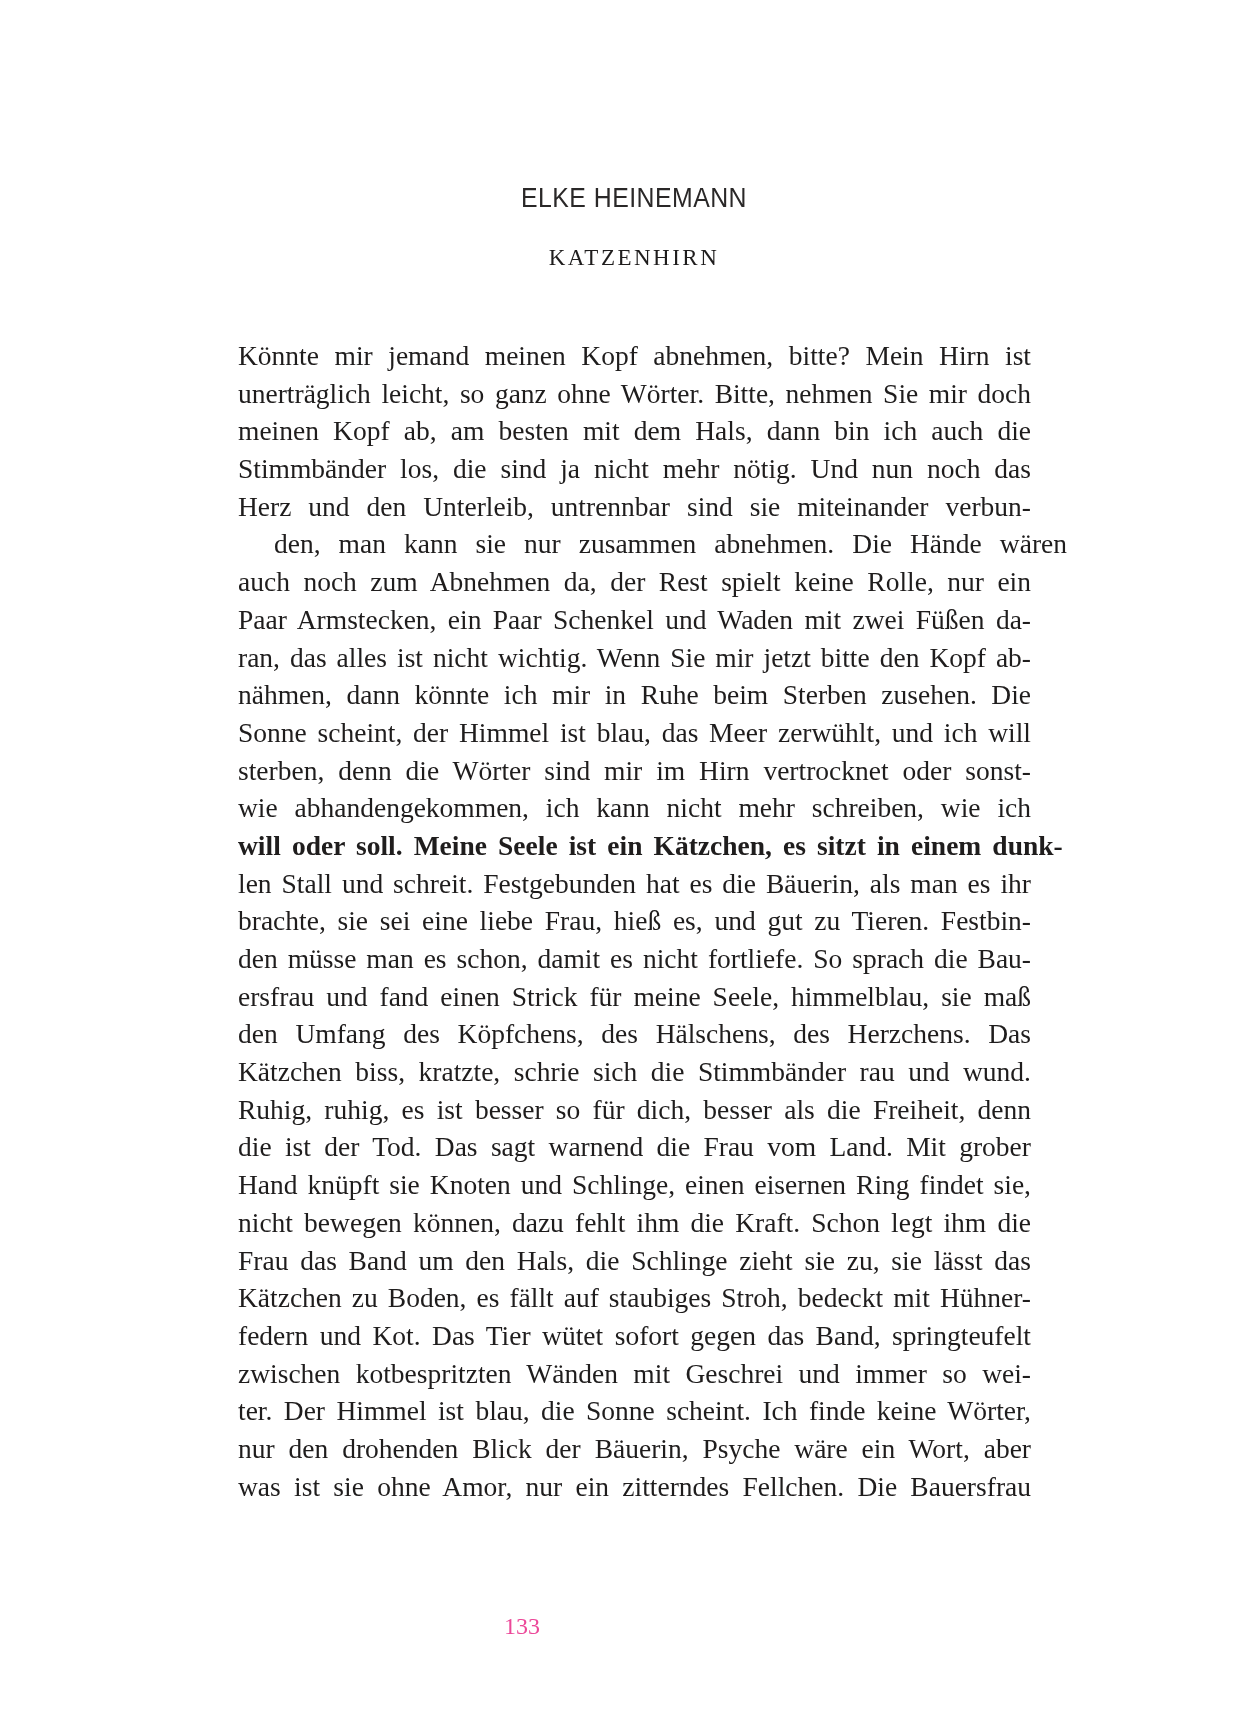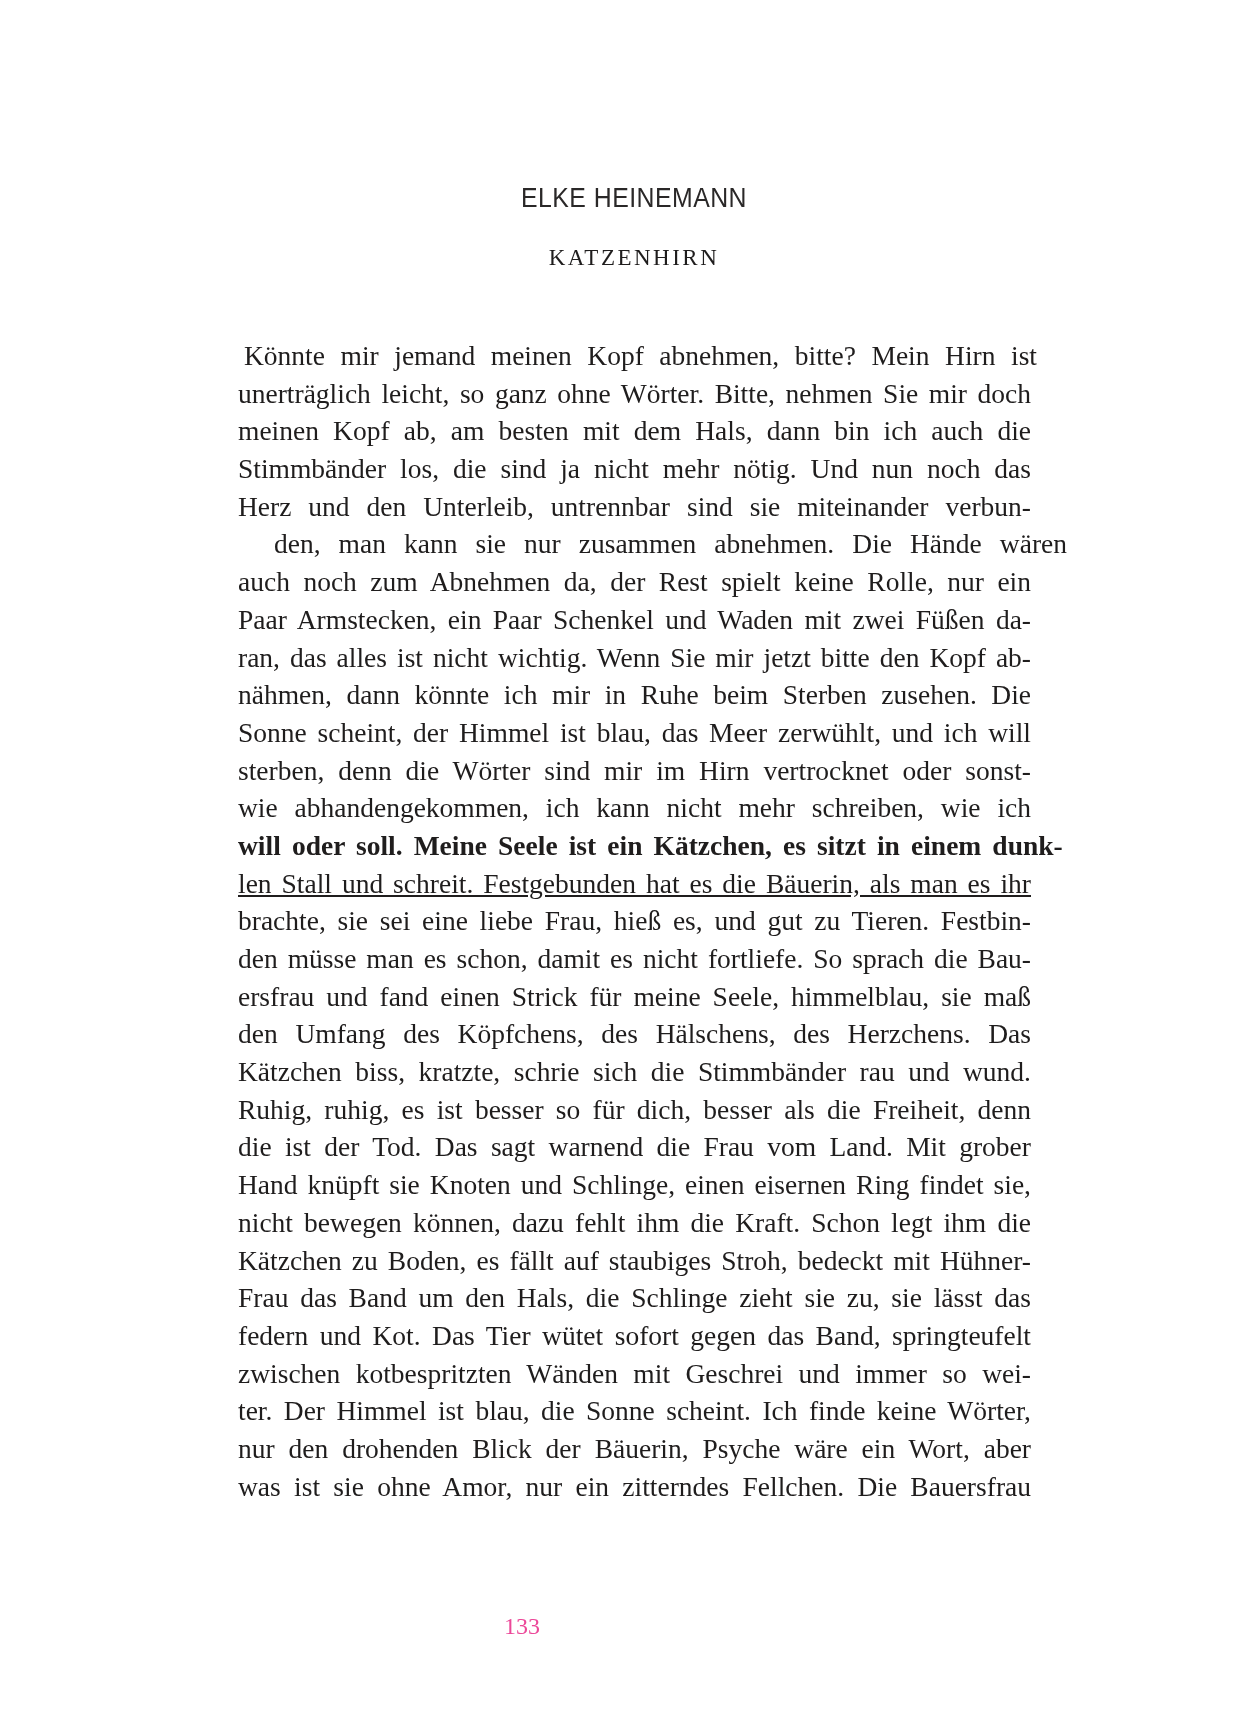--- a/index.html
+++ b/index.html
@@ -76,46 +76,46 @@
     }
   </style>
 </head>
 <body>
 
 <div class="page">
   <div class="author">ELKE HEINEMANN</div>
   <div class="title">KATZENHIRN</div>
 
   <div class="body-text">
-    <span class="line" style="display: block; width: 793px; text-align: center; text-align-last: auto; word-spacing: 8.68576px; margin-left: 6px;">Könnte mir jemand meinen Kopf abnehmen, bitte? Mein Hirn ist</span>
+    <span class="line" style="display: block; width: 793px; text-align: center; text-align-last: auto; word-spacing: 8.68576px;">Könnte mir jemand meinen Kopf abnehmen, bitte? Mein Hirn ist</span>
     <span class="line" style="display: block; width: 793px; text-align: left; text-align-last: auto; word-spacing: 3.67031px;">unerträglich leicht, so ganz ohne Wörter. Bitte, nehmen Sie mir doch</span>
     <span class="line" style="display: block; width: 793px; text-align: left; text-align-last: auto; word-spacing: 7.27865px;">meinen Kopf ab, am besten mit dem Hals, dann bin ich auch die</span>
     <span class="line" style="display: block; width: 793px; text-align: left; text-align-last: auto; word-spacing: 7.02983px;">Stimmbänder los, die sind ja nicht mehr nötig. Und nun noch das</span>
     <span class="line" style="display: block; width: 793px; text-align: left; text-align-last: auto; word-spacing: 10.0645px;">Herz und den Unterleib, untrennbar sind sie miteinander verbun-</span>
     <span class="line" style="display: block; width: 793px; text-align: center; text-align-last: auto; word-spacing: 11.1545px; margin-left: 36px;">den, man kann sie nur zusammen abnehmen. Die Hände wären</span>
     <span class="line" style="display: block; width: 793px; text-align: left; text-align-last: auto; word-spacing: 6.62216px;">auch noch zum Abnehmen da, der Rest spielt keine Rolle, nur ein</span>
     <span class="line" style="display: block; width: 793px; text-align: left; text-align-last: auto; word-spacing: 4.50312px;">Paar Armstecken, ein Paar Schenkel und Waden mit zwei Füßen da-</span>
     <span class="line" style="display: block; width: 793px; text-align: left; text-align-last: auto; word-spacing: 3.10817px;">ran, das alles ist nicht wichtig. Wenn Sie mir jetzt bitte den Kopf ab-</span>
     <span class="line" style="display: block; width: 793px; text-align: left; text-align-last: auto; word-spacing: 7.66563px;">nähmen, dann könnte ich mir in Ruhe beim Sterben zusehen. Die</span>
     <span class="line" style="display: block; width: 793px; text-align: left; text-align-last: auto; word-spacing: 3.91051px;">Sonne scheint, der Himmel ist blau, das Meer zerwühlt, und ich will</span>
     <span class="line" style="display: block; width: 793px; text-align: left; text-align-last: auto; word-spacing: 7.02813px;">sterben, denn die Wörter sind mir im Hirn vertrocknet oder sonst-</span>
     <span class="line" style="display: block; width: 793px; text-align: left; text-align-last: auto; word-spacing: 9.9707px;">wie abhandengekommen, ich kann nicht mehr schreiben, wie ich</span>
     <span class="line" style="display: block; width: 793px; text-align: left; text-align-last: auto; word-spacing: 4.22396px; font-weight: bold;">will oder soll. Meine Seele ist ein Kätzchen, es sitzt in einem dunk-</span>
-    <span class="line" style="display: block; width: 793px; text-align: center; text-align-last: auto; word-spacing: 3.07682px; text-decoration: underline;">len Stall und schreit. Festgebunden hat es die Bäuerin, als man es ihr</span>
+    <span class="line" style="display: block; width: 793px; text-align: center; text-align-last: auto; word-spacing: 3.07682px;">len Stall und schreit. Festgebunden hat es die Bäuerin, als man es ihr</span>
     <span class="line" style="display: block; width: 793px; text-align: left; text-align-last: auto; word-spacing: 4.85807px;">brachte, sie sei eine liebe Frau, hieß es, und gut zu Tieren. Festbin-</span>
     <span class="line" style="display: block; width: 793px; text-align: left; text-align-last: auto; word-spacing: 3.07812px;">den müsse man es schon, damit es nicht fortliefe. So sprach die Bau-</span>
     <span class="line" style="display: block; width: 793px; text-align: left; text-align-last: auto; word-spacing: 5.07344px;">ersfrau und fand einen Strick für meine Seele, himmelblau, sie maß</span>
     <span class="line" style="display: block; width: 793px; text-align: center; text-align-last: auto; word-spacing: 10.8262px;">den Umfang des Köpfchens, des Hälschens, des Herzchens. Das</span>
     <span class="line" style="display: block; width: 793px; text-align: center; text-align-last: auto; word-spacing: 6.65104px;">Kätzchen biss, kratzte, schrie sich die Stimmbänder rau und wund.</span>
     <span class="line" style="display: block; width: 793px; text-align: left; text-align-last: auto; word-spacing: 5.36458px;">Ruhig, ruhig, es ist besser so für dich, besser als die Freiheit, denn</span>
     <span class="line" style="display: block; width: 793px; text-align: left; text-align-last: auto; word-spacing: 6.45964px;">die ist der Tod. Das sagt warnend die Frau vom Land. Mit grober</span>
     <span class="line" style="display: block; width: 793px; text-align: left; text-align-last: auto; word-spacing: 3.07969px;">Hand knüpft sie Knoten und Schlinge, einen eisernen Ring findet sie,</span>
     <span class="line" style="display: block; width: 793px; text-align: left; text-align-last: auto; word-spacing: 4.26136px;">nicht bewegen können, dazu fehlt ihm die Kraft. Schon legt ihm die</span>
+    <span class="line" style="display: block; width: 793px; text-align: left; text-align-last: auto; word-spacing: 4.89423px;">Frau das Band um den Hals, die Schlinge zieht sie zu, sie lässt das</span>
     <span class="line" style="display: block; width: 793px; text-align: left; text-align-last: auto; word-spacing: 3.14062px;">Kätzchen zu Boden, es fällt auf staubiges Stroh, bedeckt mit Hühner-</span>
-    <span class="line" style="display: block; width: 793px; text-align: left; text-align-last: auto; word-spacing: 4.89423px;">Frau das Band um den Hals, die Schlinge zieht sie zu, sie lässt das</span>
     <span class="line" style="display: block; width: 793px; text-align: left; text-align-last: auto; word-spacing: 4.60469px;">federn und Kot. Das Tier wütet sofort gegen das Band, springteufelt</span>
     <span class="line" style="display: block; width: 793px; text-align: left; text-align-last: auto; word-spacing: 8.50195px;">zwischen kotbespritzten Wänden mit Geschrei und immer so wei-</span>
     <span class="line" style="display: block; width: 793px; text-align: left; text-align-last: auto; word-spacing: 4.54688px;">ter. Der Himmel ist blau, die Sonne scheint. Ich finde keine Wörter,</span>
     <span class="line" style="display: block; width: 793px; text-align: left; text-align-last: auto; word-spacing: 7.02656px;">nur den drohenden Blick der Bäuerin, Psyche wäre ein Wort, aber</span>
     <span class="line last" style="display: block; width: 793px; text-align: left; text-align-last: auto; word-spacing: 6.40156px;">was ist sie ohne Amor, nur ein zitterndes Fellchen. Die Bauersfrau</span>
   </div>
 
   <div class="page-number">133</div>
 </div>
 

